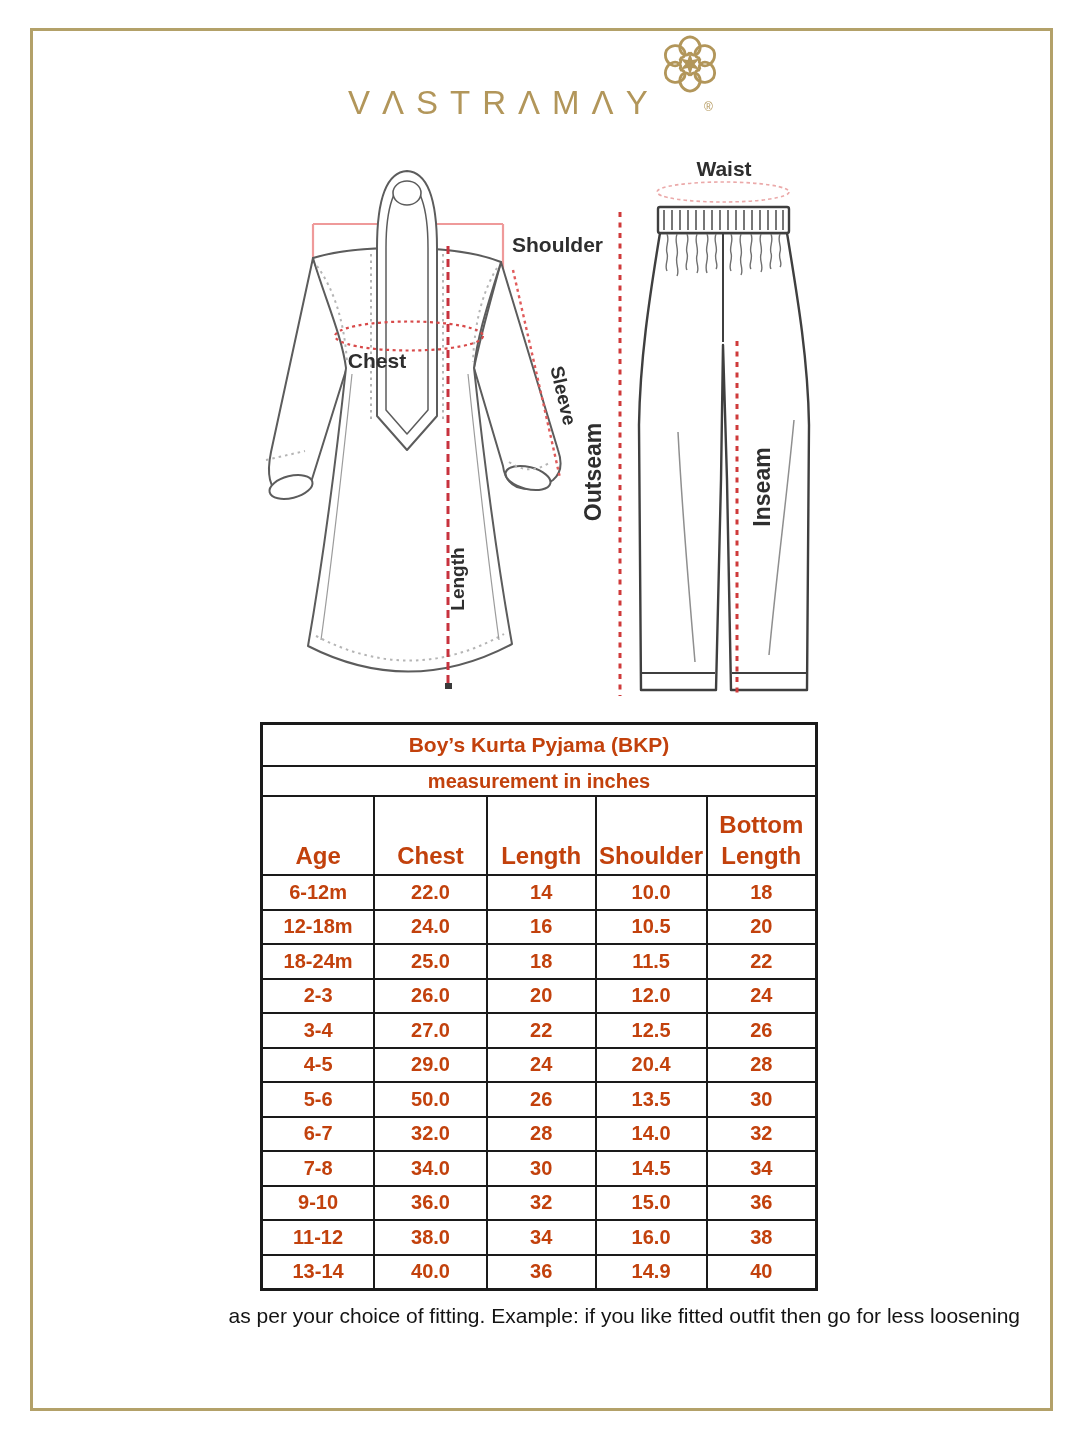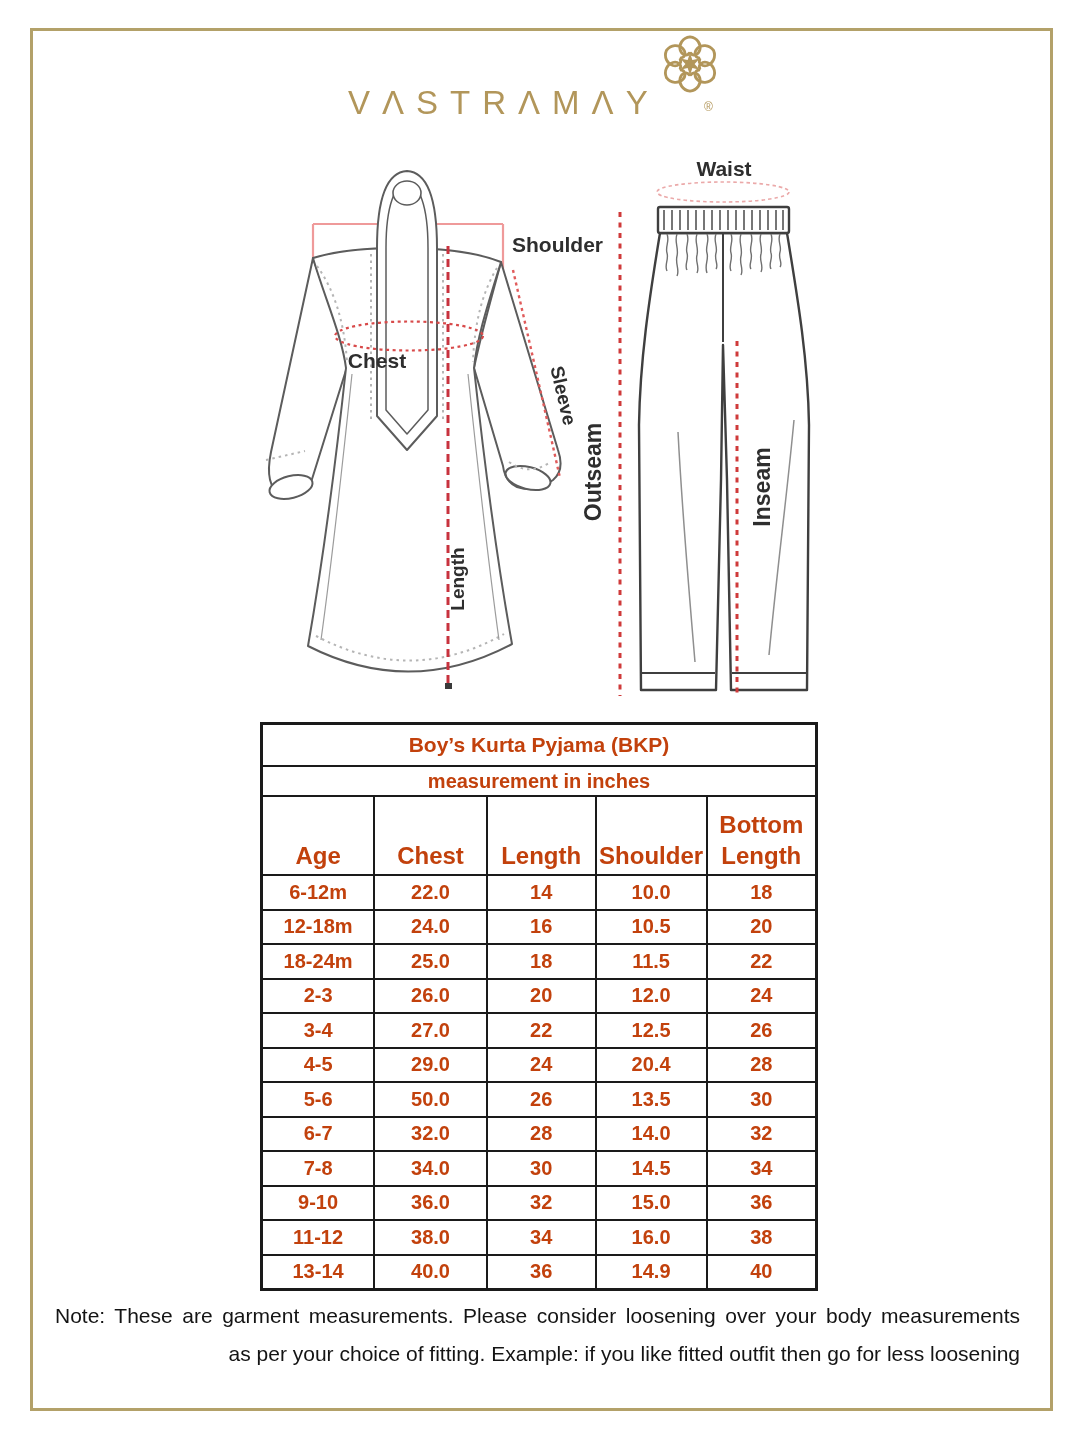--- a/index.html
+++ b/index.html
@@ -252,17 +252,16 @@
           <td>13-14</td>
           <td>40.0</td>
           <td>36</td>
           <td>14.9</td>
           <td>40</td>
         </tr>
       </tbody>
   </table>
 
   <div class="note">
-    <div class="l1">Note: These are garment measurements. Please consider loosening over your body measurements</div>
     <div class="l2">as per your choice of fitting. Example: if you like fitted outfit then go for less loosening</div>
   </div>
 
 </div>
 
 </body></html>

